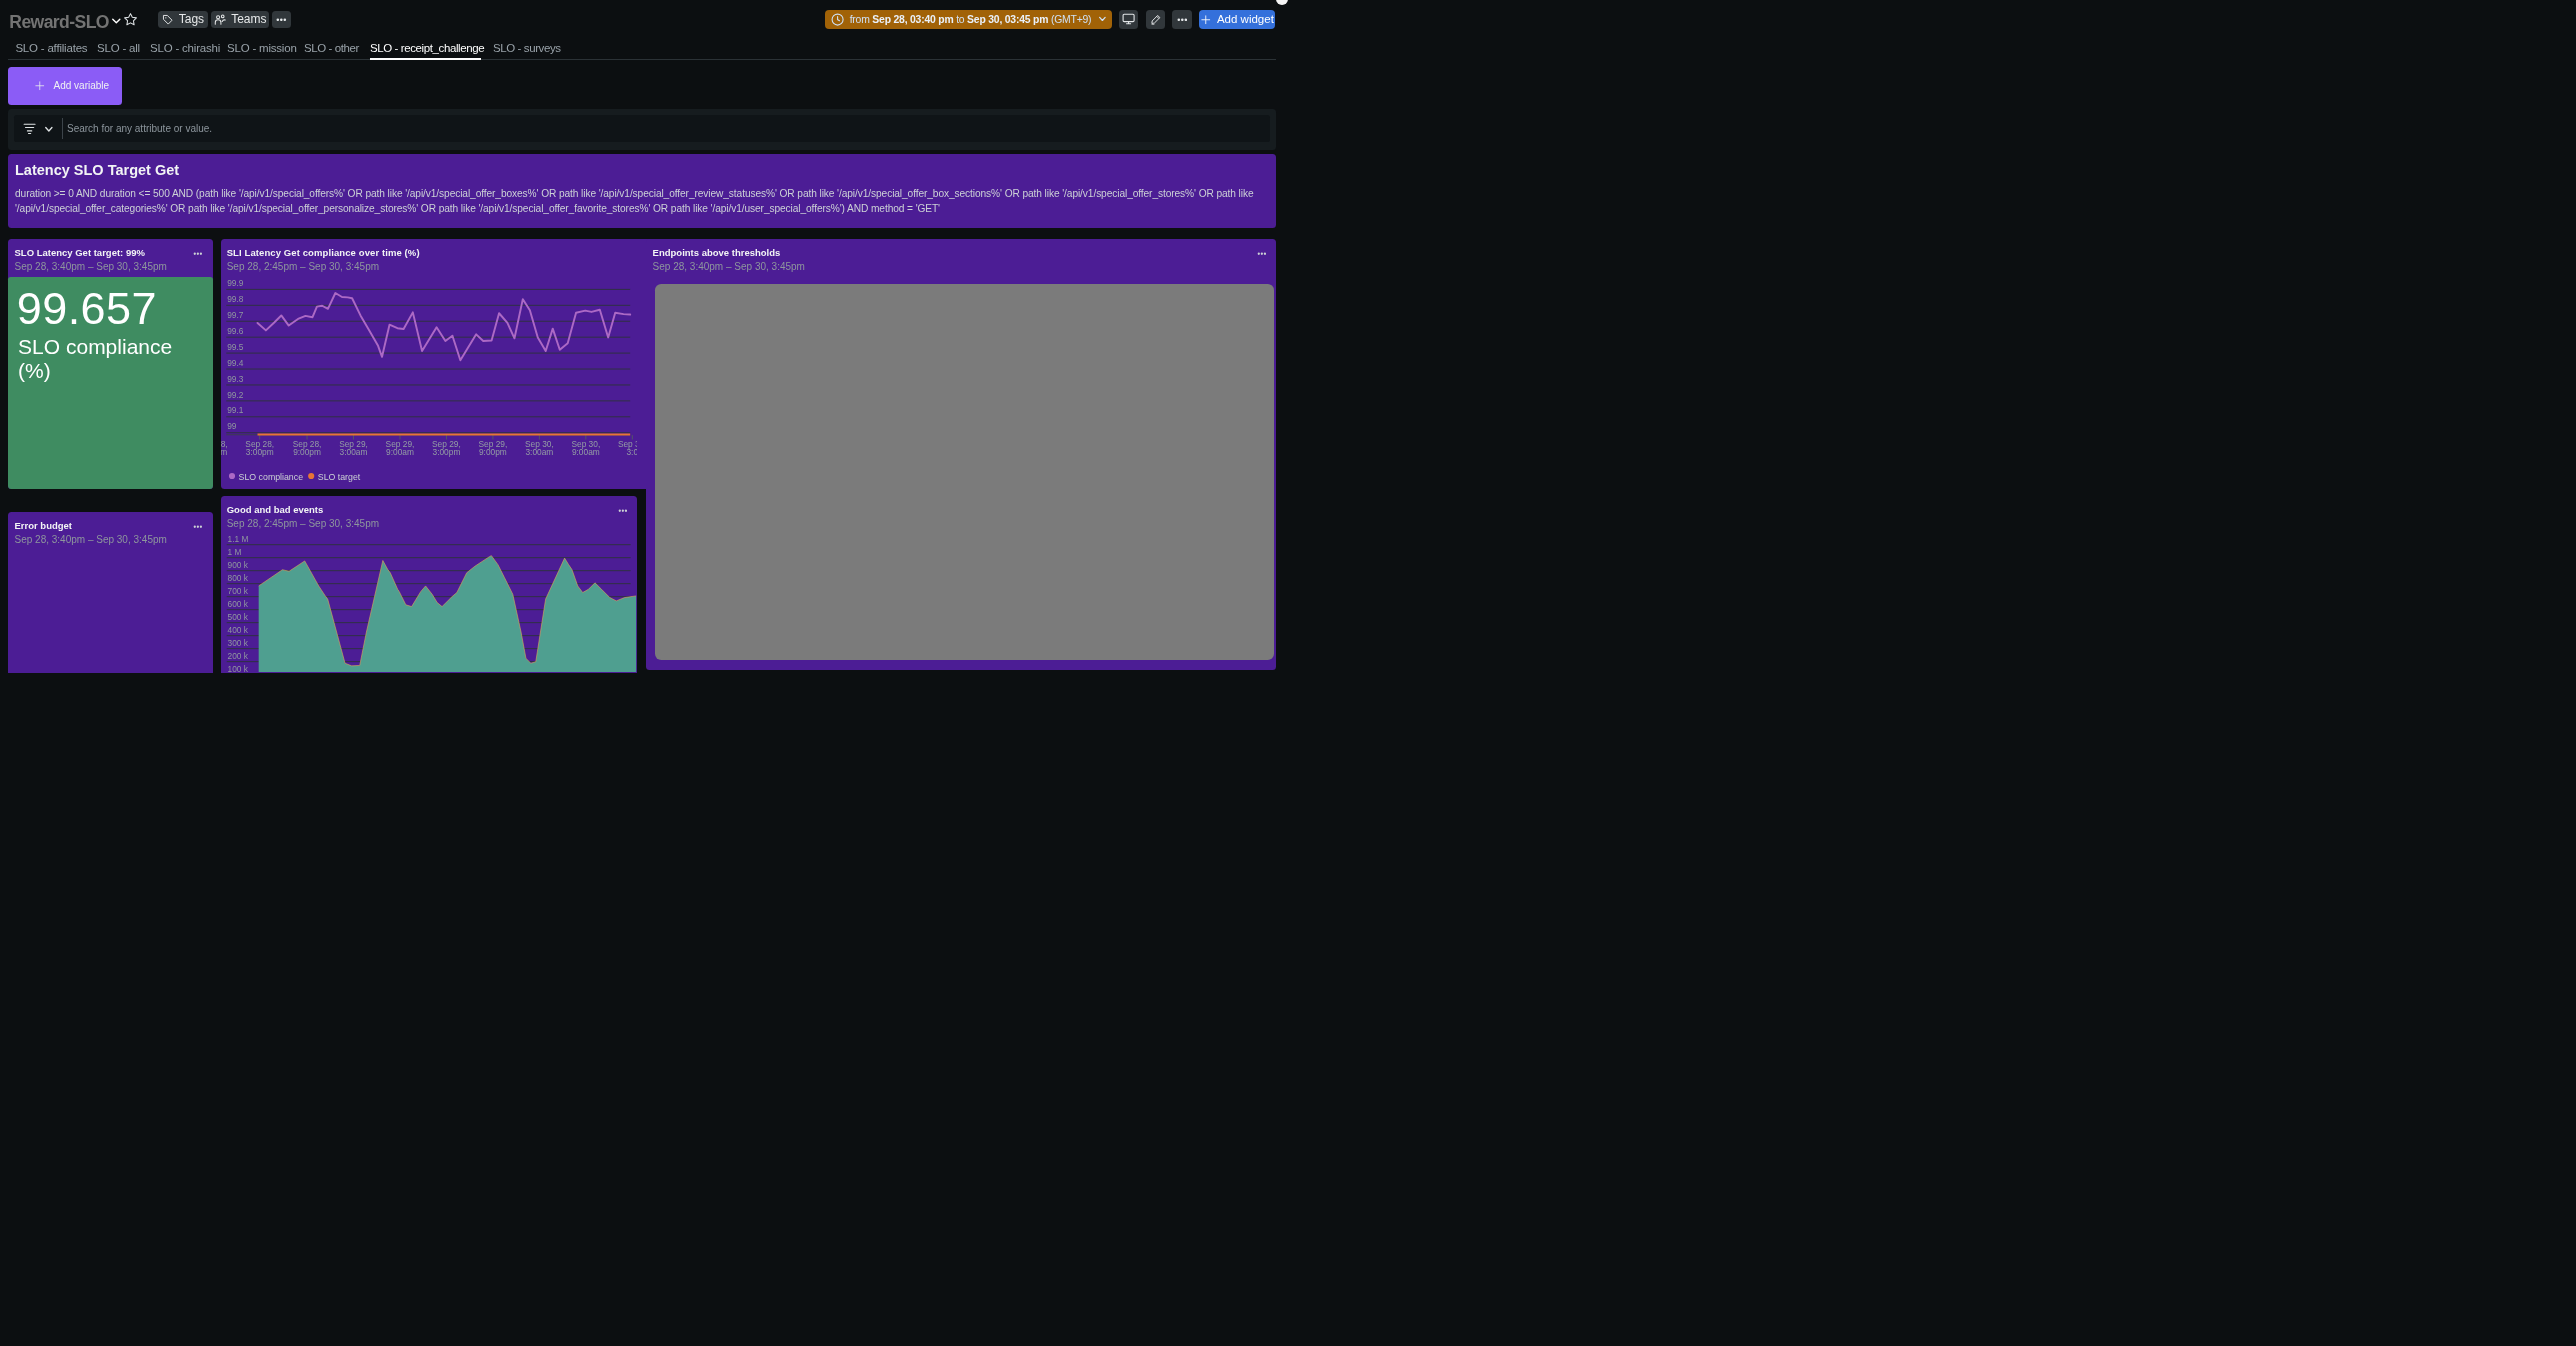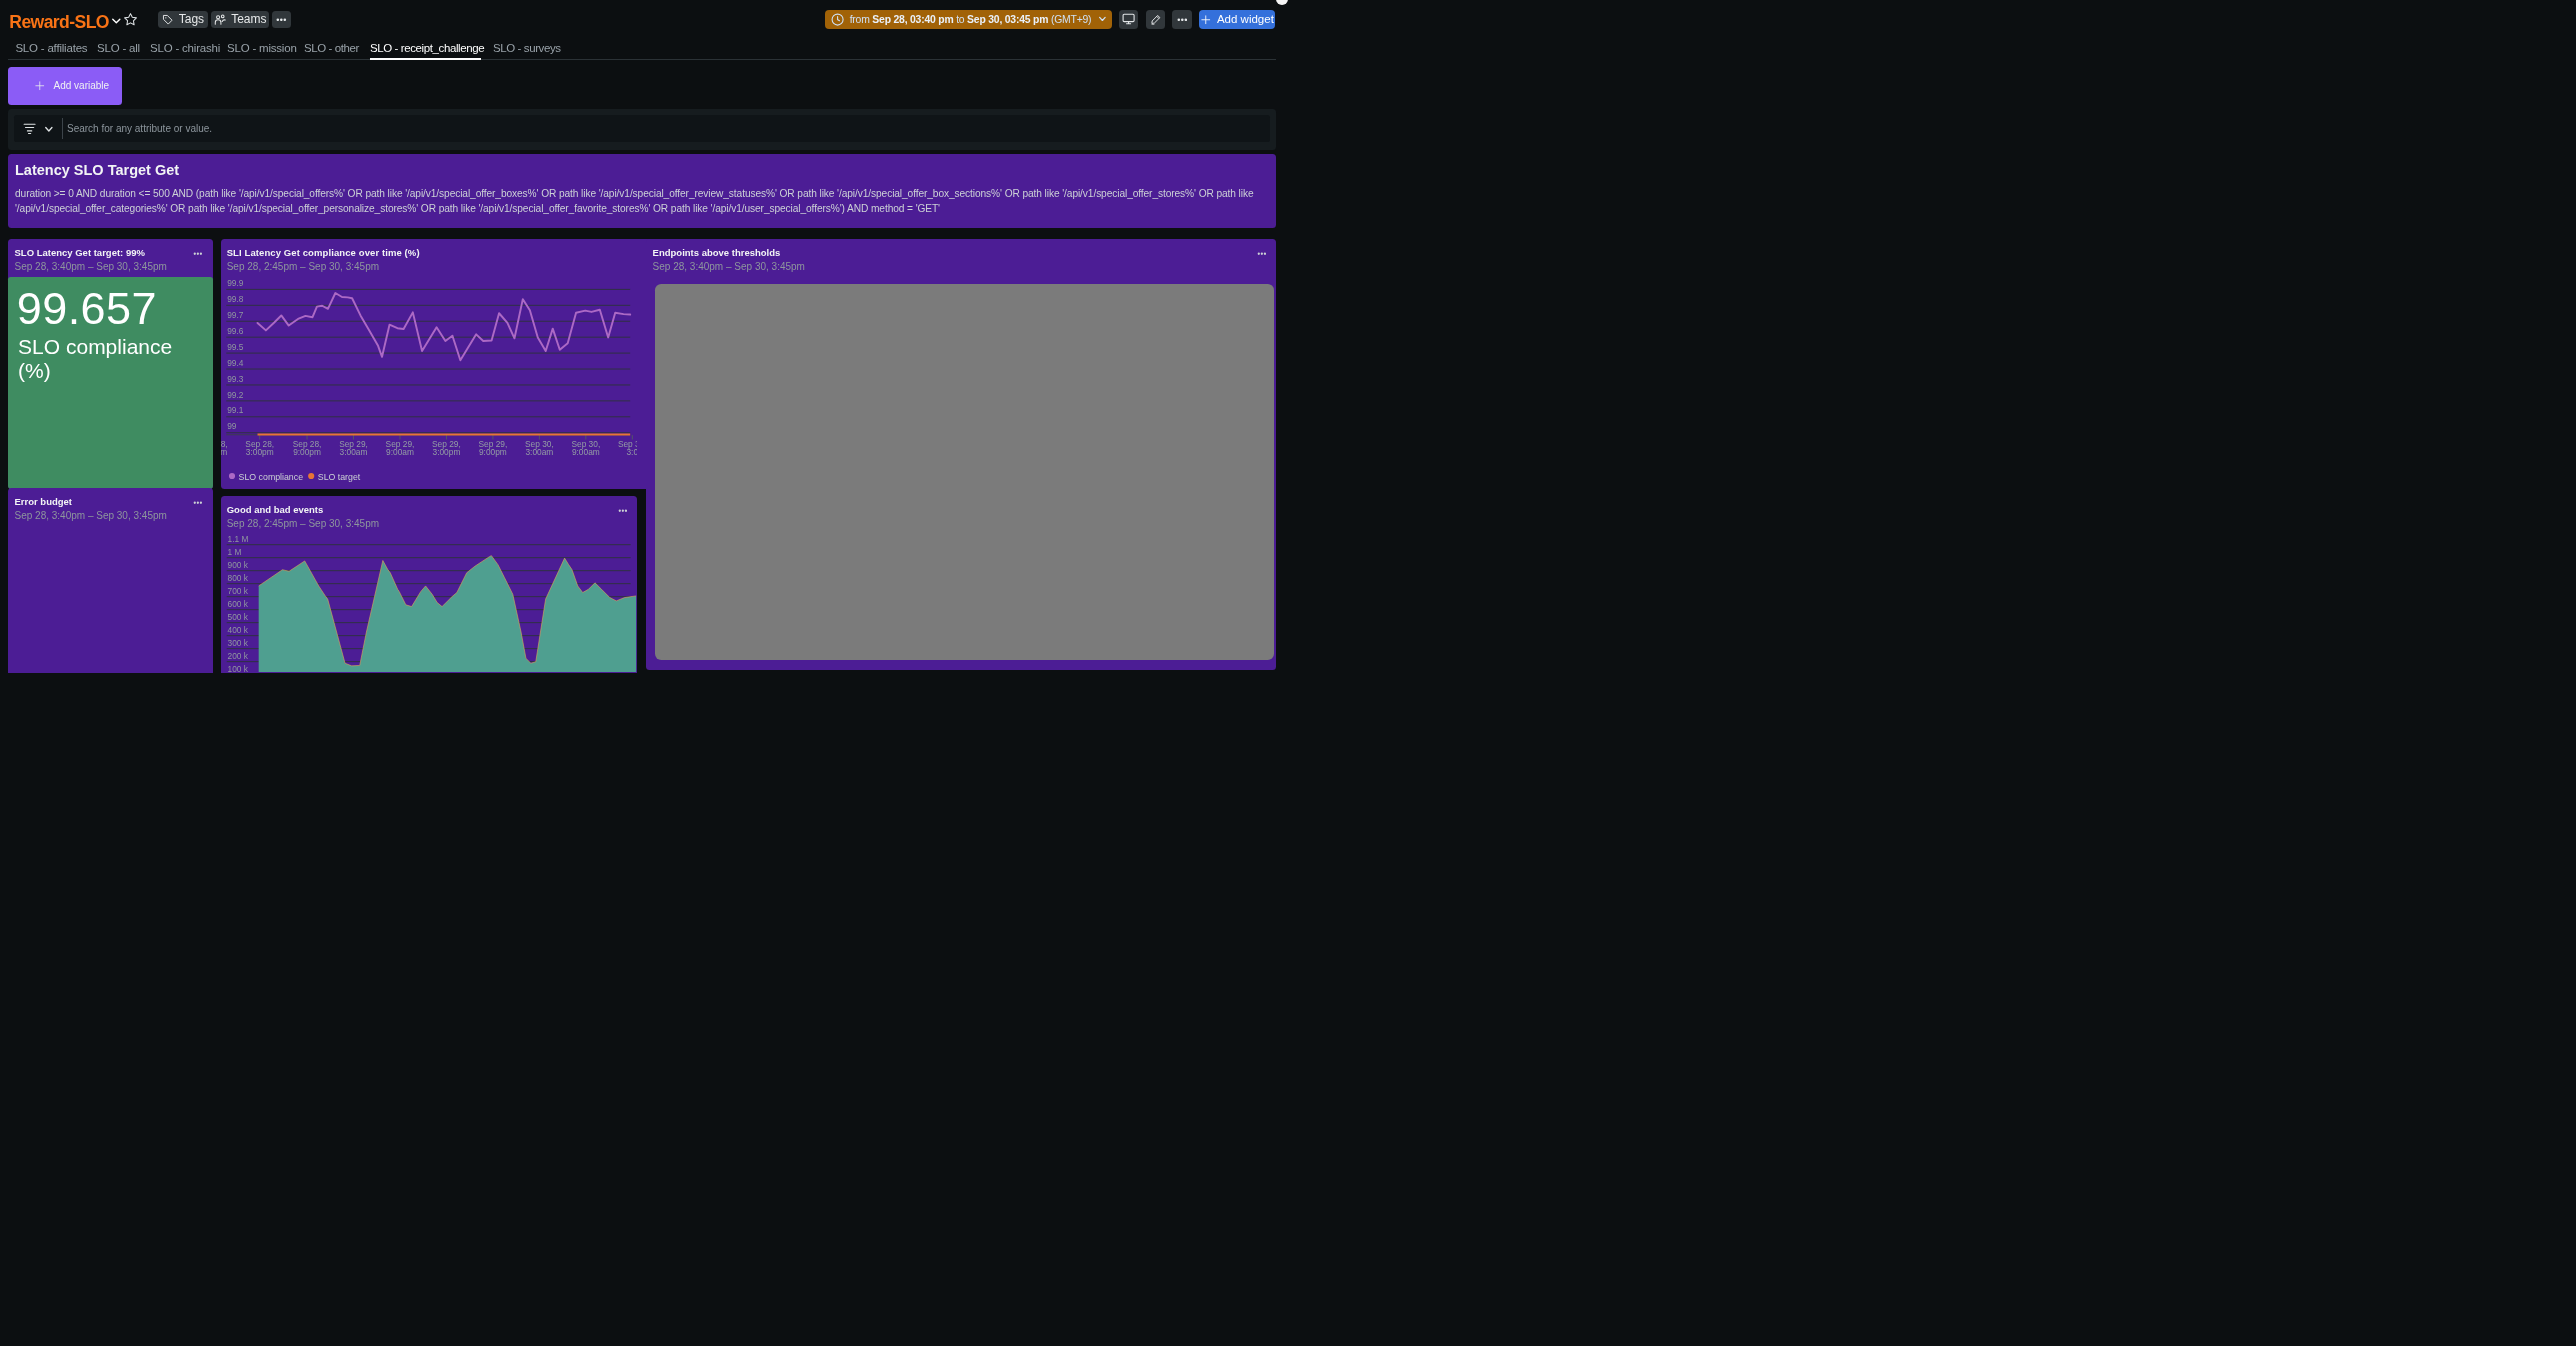--- a/index.html
+++ b/index.html
@@ -9,21 +9,21 @@
 .card { position:absolute; background:#4c1d95; border-radius:3.5px; }
 .ctitle { position:absolute; font-size:9.5px; font-weight:bold; color:#f2f4f5; letter-spacing:0px; top:7.5px; }
 .csub { position:absolute; font-size:10px; color:#8e969d; }
 .cdots { position:absolute; } .cdots svg { display:block; }
 .btn { position:absolute; background:#31373b; border-radius:3.5px; display:flex; align-items:center; justify-content:center; color:#e7e9ea; font-size:12px; gap:5.3px; }
 .tab { position:absolute; top:42px; font-size:11.5px; letter-spacing:-0.2px; color:#99a2a9; white-space:nowrap; }
 </style>
 </head>
 <body>
 
-<div class="abs" style="left:9.3px; top:12px; font-size:17.6px; font-weight:bold; letter-spacing:-0.6px; color:#f97316;">Reward-SLO</div>
+<div class="abs" style="left:9.3px; top:12px; font-size:17.6px; font-weight:bold; letter-spacing:-0.6px; color:#737373;">Reward-SLO</div>
 <svg class="abs" style="left:111px; top:16.7px;" width="10.6" height="8" viewBox="0 0 12 9">
     <path d="M2 2.5 L6 6.5 L10 2.5" stroke="#fff" stroke-width="1.6" fill="none" stroke-linecap="round" stroke-linejoin="round"></path>
   </svg>
 <svg class="abs" style="left:123px; top:12px;" width="15" height="15" viewBox="0 0 24 24">
     <path d="M12 2.6l2.9 5.9 6.5.94-4.7 4.58 1.1 6.46L12 17.4l-5.8 3.05 1.1-6.46-4.7-4.58 6.5-.94z" fill="none" stroke="#dfe3e6" stroke-width="1.7" stroke-linejoin="round"></path>
   </svg>
 
 <div class="btn" style="left:158px; top:11px; width:50px; height:16.7px;">
   <svg width="11.5" height="11.5" viewBox="0 0 24 24">
       <path d="M3 3 h8 l10 10 -8 8 L3 11z" fill="none" stroke="#e7e9ea" stroke-width="2" stroke-linejoin="round"></path>
@@ -226,21 +226,21 @@
       <svg width="9.7" height="3.5" viewBox="0 0 11 4">
         <circle cx="2" cy="2" r="1.3" fill="#ccd1d5"></circle>
         <circle cx="5.5" cy="2" r="1.3" fill="#ccd1d5"></circle>
         <circle cx="9" cy="2" r="1.3" fill="#ccd1d5"></circle>
       </svg>
     </div>
   <div class="csub" style="left:6.6px; top:22px;">Sep 28, 3:40pm – Sep 30, 3:45pm</div>
   <div class="abs" style="left:9.3px; top:45px; width:619px; height:376px; background:#7b7b7b; border-radius:6.2px;"></div>
 </div>
 
-<div class="card" style="left:7.5px; top:488px; width:205px; height:205px; border-radius:3.5px 3.5px 0 0;">
+<div class="card" style="left:7.5px; top:512px; width:205px; height:205px; border-radius:3.5px 3.5px 0 0;">
   <div class="ctitle" style="left:7px;">Error budget</div>
   <div class="cdots" style="right:9.7px; top:12.8px;">
       <svg width="9.7" height="3.5" viewBox="0 0 11 4">
         <circle cx="2" cy="2" r="1.3" fill="#ccd1d5"></circle>
         <circle cx="5.5" cy="2" r="1.3" fill="#ccd1d5"></circle>
         <circle cx="9" cy="2" r="1.3" fill="#ccd1d5"></circle>
       </svg>
     </div>
   <div class="csub" style="left:7px; top:22px;">Sep 28, 3:40pm – Sep 30, 3:45pm</div>
 </div>

